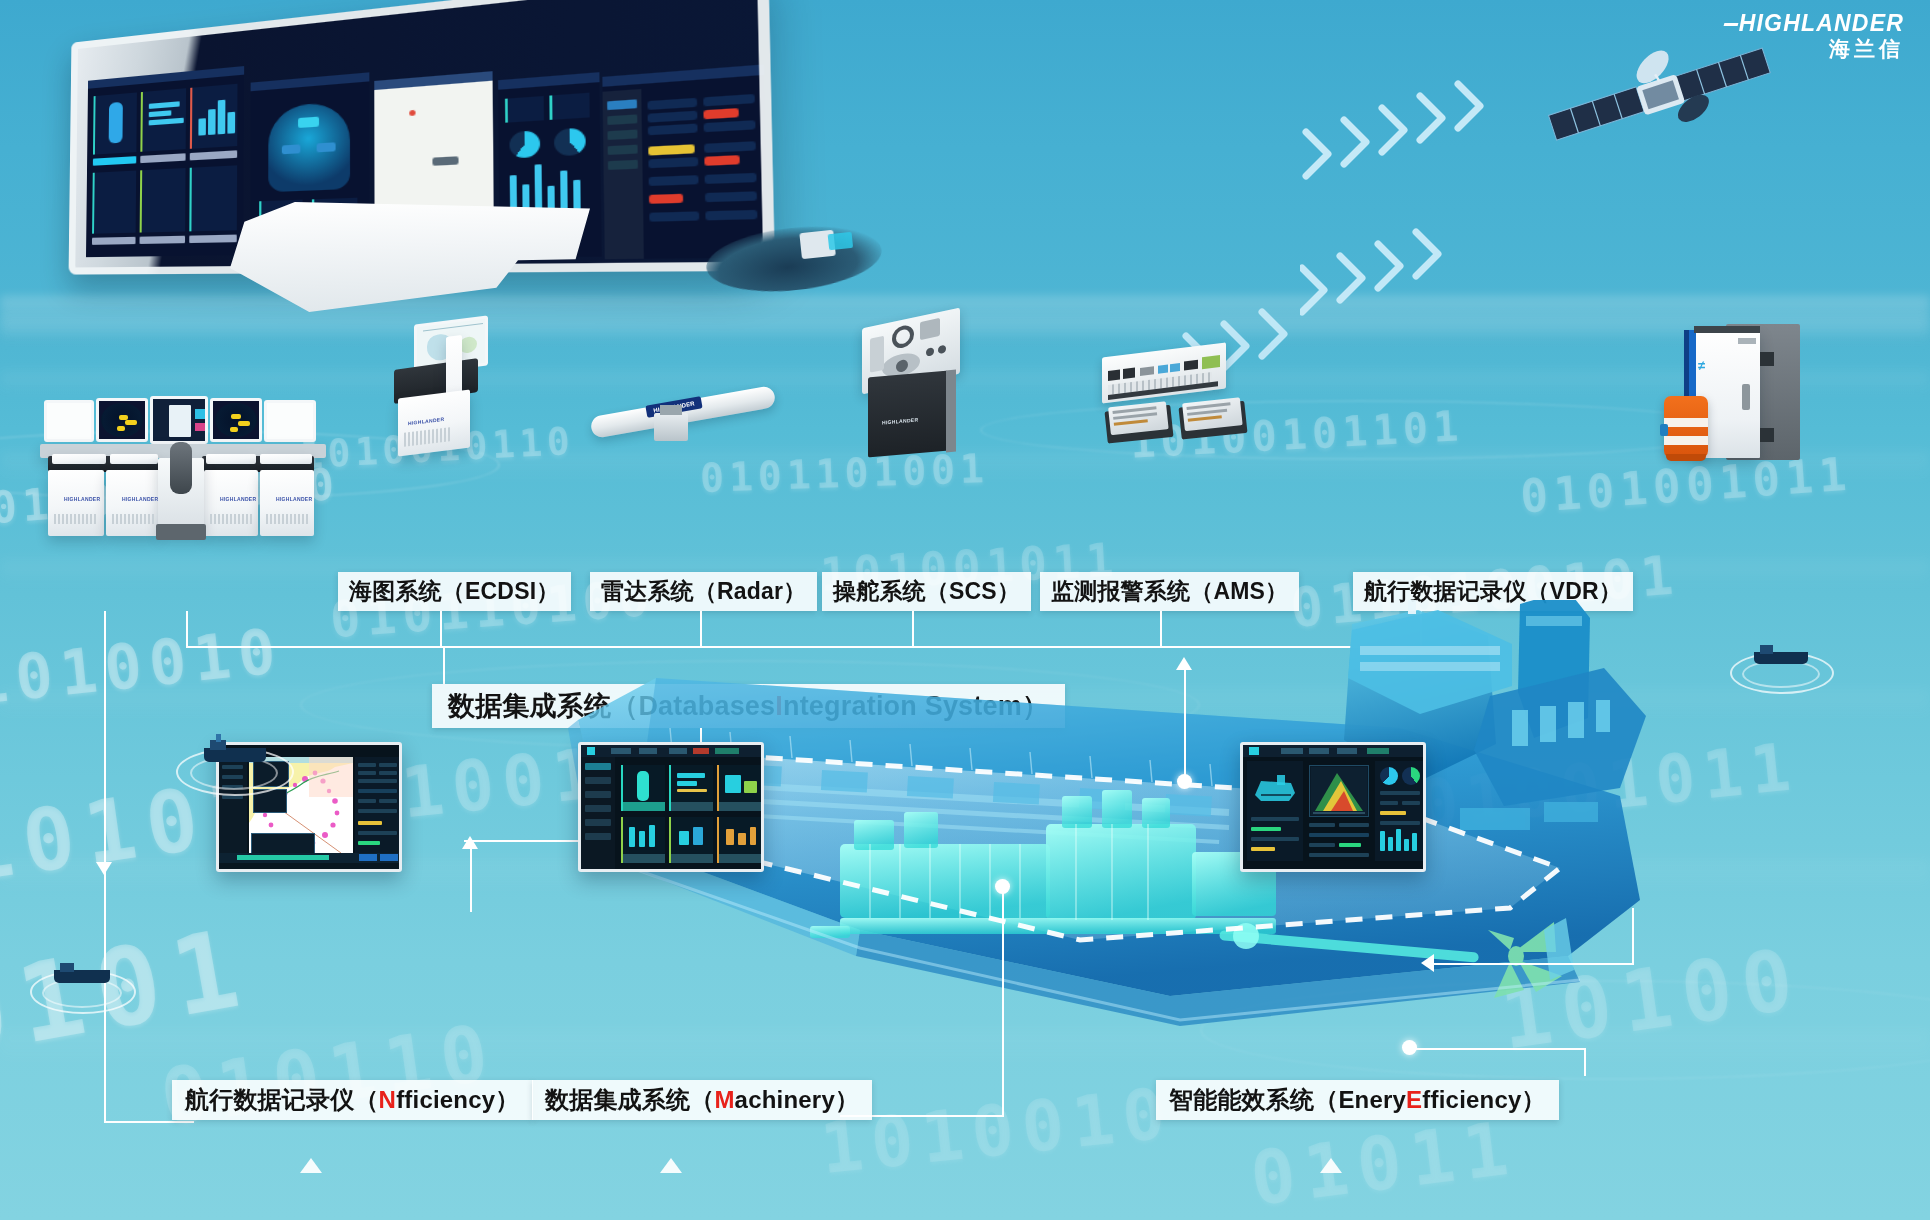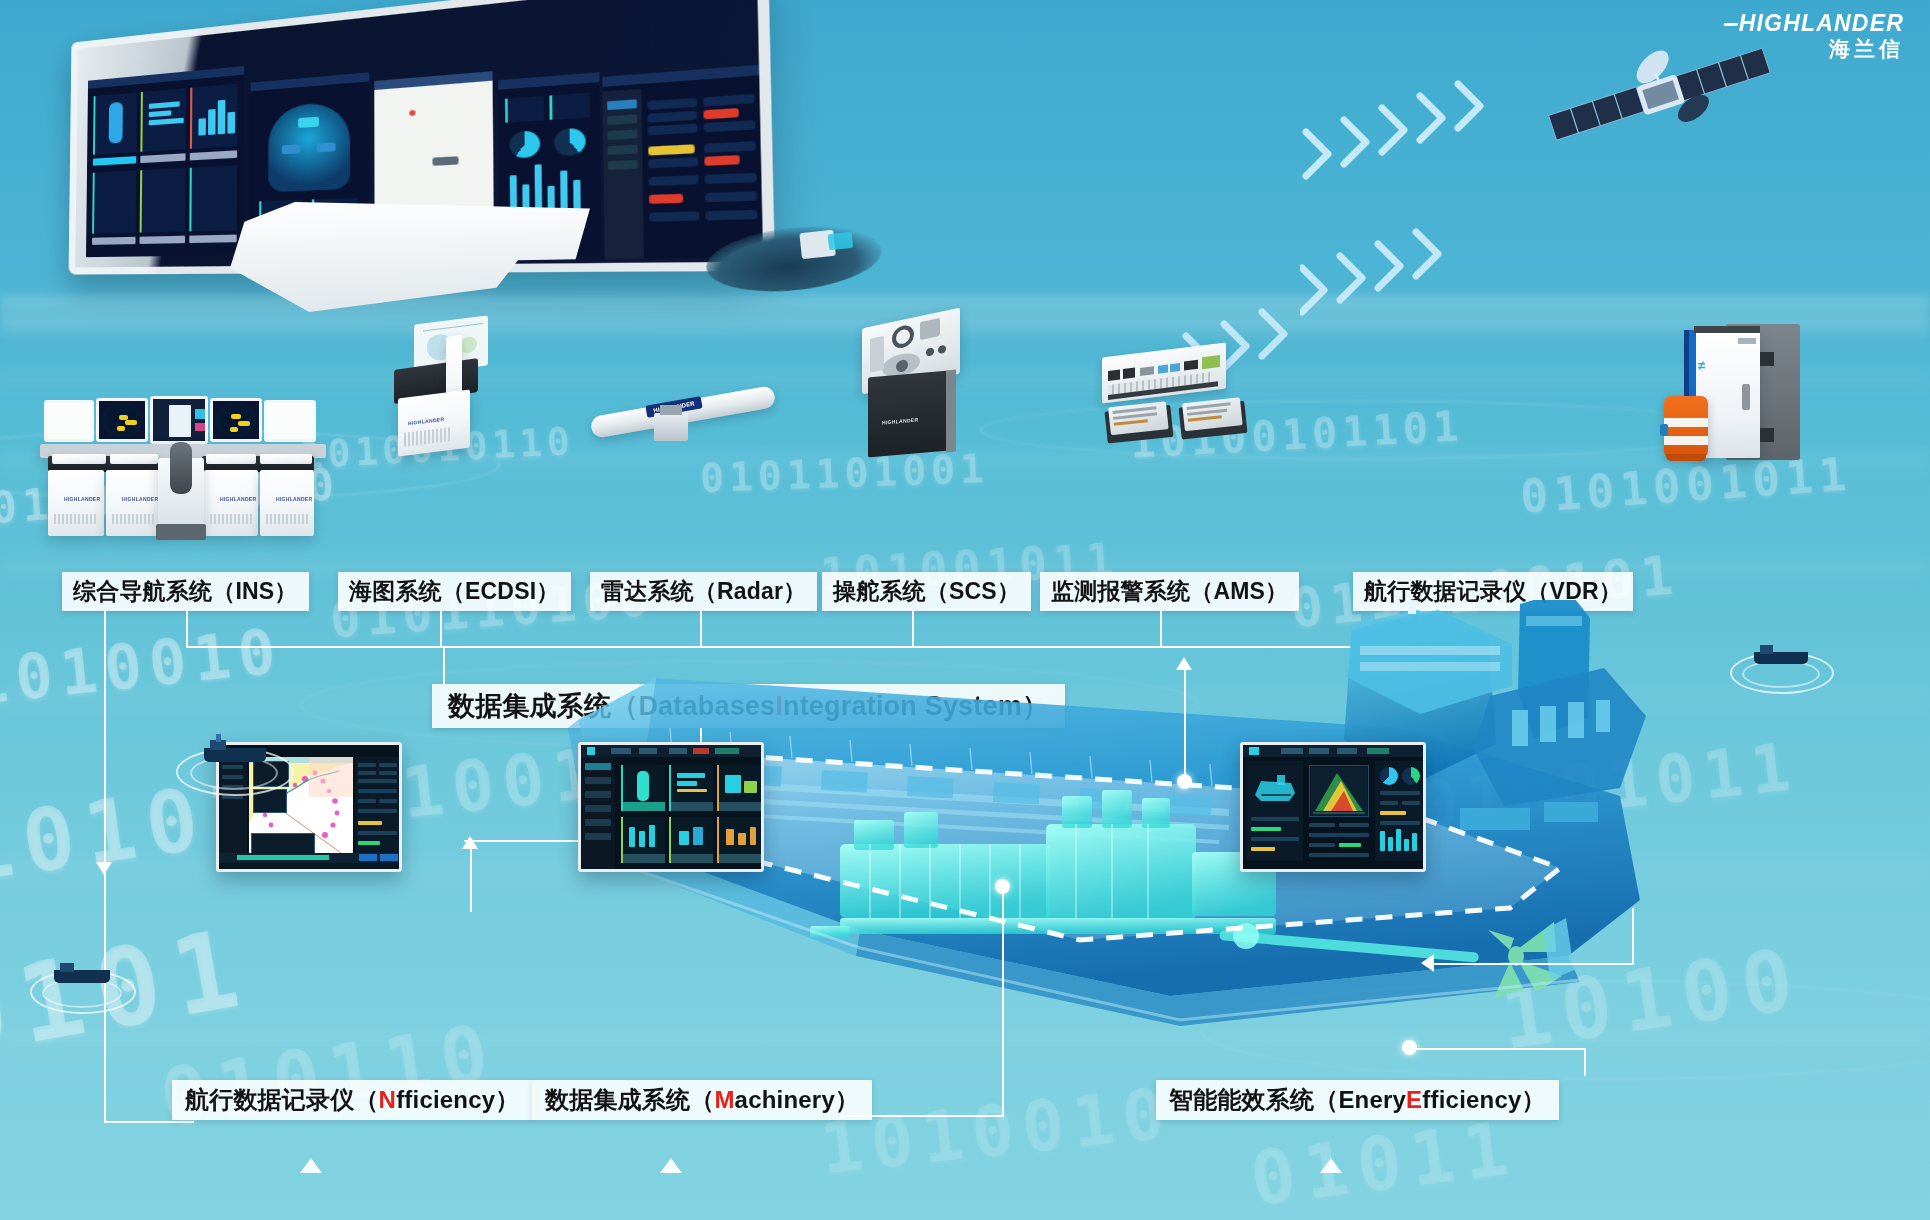--- a/index.html
+++ b/index.html
@@ -549,21 +549,20 @@
       <div style="position:absolute;left:4px;top:0px;width:44px;height:62px;
            background:linear-gradient(180deg,#f2701c,#d9540c);border-radius:7px;
            box-shadow:0 4px 10px rgba(0,30,50,.25);"></div>
       <div style="position:absolute;left:4px;top:22px;width:44px;height:9px;background:#f6f2ec;"></div>
       <div style="position:absolute;left:4px;top:40px;width:44px;height:9px;background:#f6f2ec;"></div>
       <div style="position:absolute;left:0px;top:28px;width:8px;height:12px;background:#1f7fc0;border-radius:2px;"></div>
       <div style="position:absolute;left:6px;top:58px;width:40px;height:7px;background:#c04a08;border-radius:0 0 5px 5px;"></div>
     </div>
   </div>
 
-  <div class="chip sys" style="left:62px;top:572px;">综合导航系统（INS）</div>
   <div class="chip sys" style="left:338px;top:572px;">海图系统（ECDSI）</div>
   <div class="chip sys" style="left:590px;top:572px;">雷达系统（Radar）</div>
   <div class="chip sys" style="left:822px;top:572px;">操舵系统（SCS）</div>
   <div class="chip sys" style="left:1040px;top:572px;">监测报警系统（AMS）</div>
   <div class="chip sys" style="left:1353px;top:572px;">航行数据记录仪（VDR）</div>
 
   <div>
     <div class="cline v" style="left:104px;top:611px;height:52px;"></div>
     <div class="cline v" style="left:186px;top:611px;height:36px;"></div>
     <div class="cline v" style="left:440px;top:611px;height:36px;"></div>

